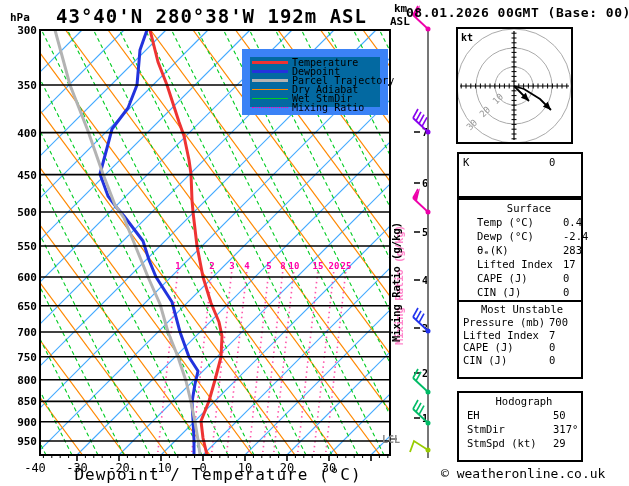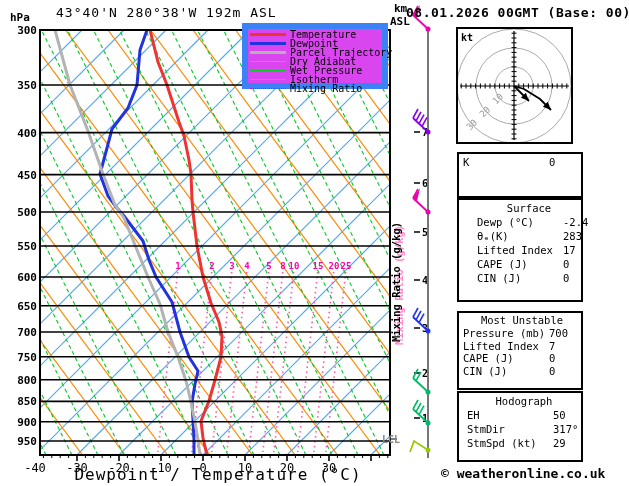--- a/index.html
+++ b/index.html
@@ -1,38 +1,38 @@
 <!DOCTYPE html>
 <html><head>
 <meta charset="utf-8">
 <style>
   html,body{margin:0;padding:0;background:#fff;}
   #stage{position:relative;width:629px;height:486px;background:#fff;overflow:hidden;
          font-family:"DejaVu Sans Mono","DejaVu Sans",monospace;}
   #plot{position:absolute;left:0;top:0;}
   .lbl{position:absolute;color:#000;white-space:pre;}
   .hpa{left:10px;top:11px;font-size:11px;font-weight:bold;}
-  .title{left:56px;top:5px;font-size:13px;font-weight:normal;letter-spacing:1px;}
+  .title{left:56px;top:5px;font-size:19px;font-weight:bold;letter-spacing:1px;}
   .km{left:394px;top:2px;font-size:11px;font-weight:bold;}
   .asl{left:390px;top:15px;font-size:11px;font-weight:bold;}
   .date{left:406px;top:5px;font-size:13px;font-weight:bold;letter-spacing:0.5px;}
   .xlabel{left:58px;top:465px;width:320px;text-align:center;font-size:16px;letter-spacing:1px;}
-  .copyright{left:441px;top:466px;font-size:13px;font-weight:bold;}
+  .copyright{left:441px;top:466px;font-size:13px;font-weight:normal;}
   
-  #legend{position:absolute;left:242px;top:23px;width:146px;height:66px;
-          border:6px solid #3b82f6;background:#d946ef;box-sizing:border-box;padding:1px 0 0 2px;}
+  #legend{position:absolute;left:242px;top:49px;width:146px;height:66px;
+          border:8px solid #3b82f6;background:#0369a1;box-sizing:border-box;padding:1px 0 0 2px;}
   .lrow{height:9px;display:flex;align-items:center;}
   .lsamp{width:36px;height:0;margin-right:4px;flex:none;}
   .ltext{font-size:10px;line-height:9px;white-space:nowrap;}
   
   .tbox{position:absolute;left:457px;width:126px;border:2px solid #000;
         background:#fff;box-sizing:border-box;padding:1px 0 0 4px;font-size:10.5px;}
   .t1{top:152px;height:46px;}
   .t2{top:198px;height:104px;padding-left:18px;}
-  .t3{top:311px;height:79px;}
+  .t3{top:300px;height:79px;}
   .t4{top:391px;height:71px;padding-left:8px;}
   .thead{text-align:center;height:14px;line-height:14px;}
   .trow{position:relative;height:14px;line-height:14px;white-space:pre;}
   .t3 .trow,.t3 .thead{height:12.8px;line-height:12.8px;}
   .tval{position:absolute;left:86px;top:0;}
 </style>
 </head>
 <body>
 
 <div id="stage">
@@ -355,40 +355,37 @@
       <div class="lrow">
         <span class="lsamp" style="border-top: 3px solid rgb(179, 179, 179);"></span>
         <span class="ltext">Parcel Trajectory</span>
       </div>
       <div class="lrow">
         <span class="lsamp" style="border-top: 1.5px solid rgb(255, 136, 0);"></span>
         <span class="ltext">Dry Adiabat</span>
       </div>
       <div class="lrow">
         <span class="lsamp" style="border-top: 1.5px solid rgb(0, 204, 34);"></span>
-        <span class="ltext">Wet Pressure</span>
-      </div>
-      <div class="lrow">
-        <span class="lsamp" style="border-top: 1.5px solid rgb(68, 170, 255);"></span>
-        <span class="ltext">Isotherm</span>
+        <span class="ltext">Wet StmDir</span>
       </div>
       <div class="lrow">
         <span class="lsamp" style="border-top: 1.8px dotted rgb(255, 0, 170);"></span>
         <span class="ltext">Mixing Ratio</span>
       </div>
     </div>
 
   <div class="tbox t1">
       <div class="rows">
         <div class="trow"><span>K</span><span class="tval">0</span></div>
       </div>
     </div>
   <div class="tbox t2">
     <div class="thead">Surface</div>
       <div class="rows">
+        <div class="trow"><span>Temp (°C)</span><span class="tval">0.4</span></div>
         <div class="trow"><span>Dewp (°C)</span><span class="tval">-2.4</span></div>
         <div class="trow"><span>θₑ(K)</span><span class="tval">283</span></div>
         <div class="trow"><span>Lifted Index</span><span class="tval">17</span></div>
         <div class="trow"><span>CAPE (J)</span><span class="tval">0</span></div>
         <div class="trow"><span>CIN (J)</span><span class="tval">0</span></div>
       </div>
   </div>
   <div class="tbox t3">
     <div class="thead">Most Unstable</div>
       <div class="rows">

